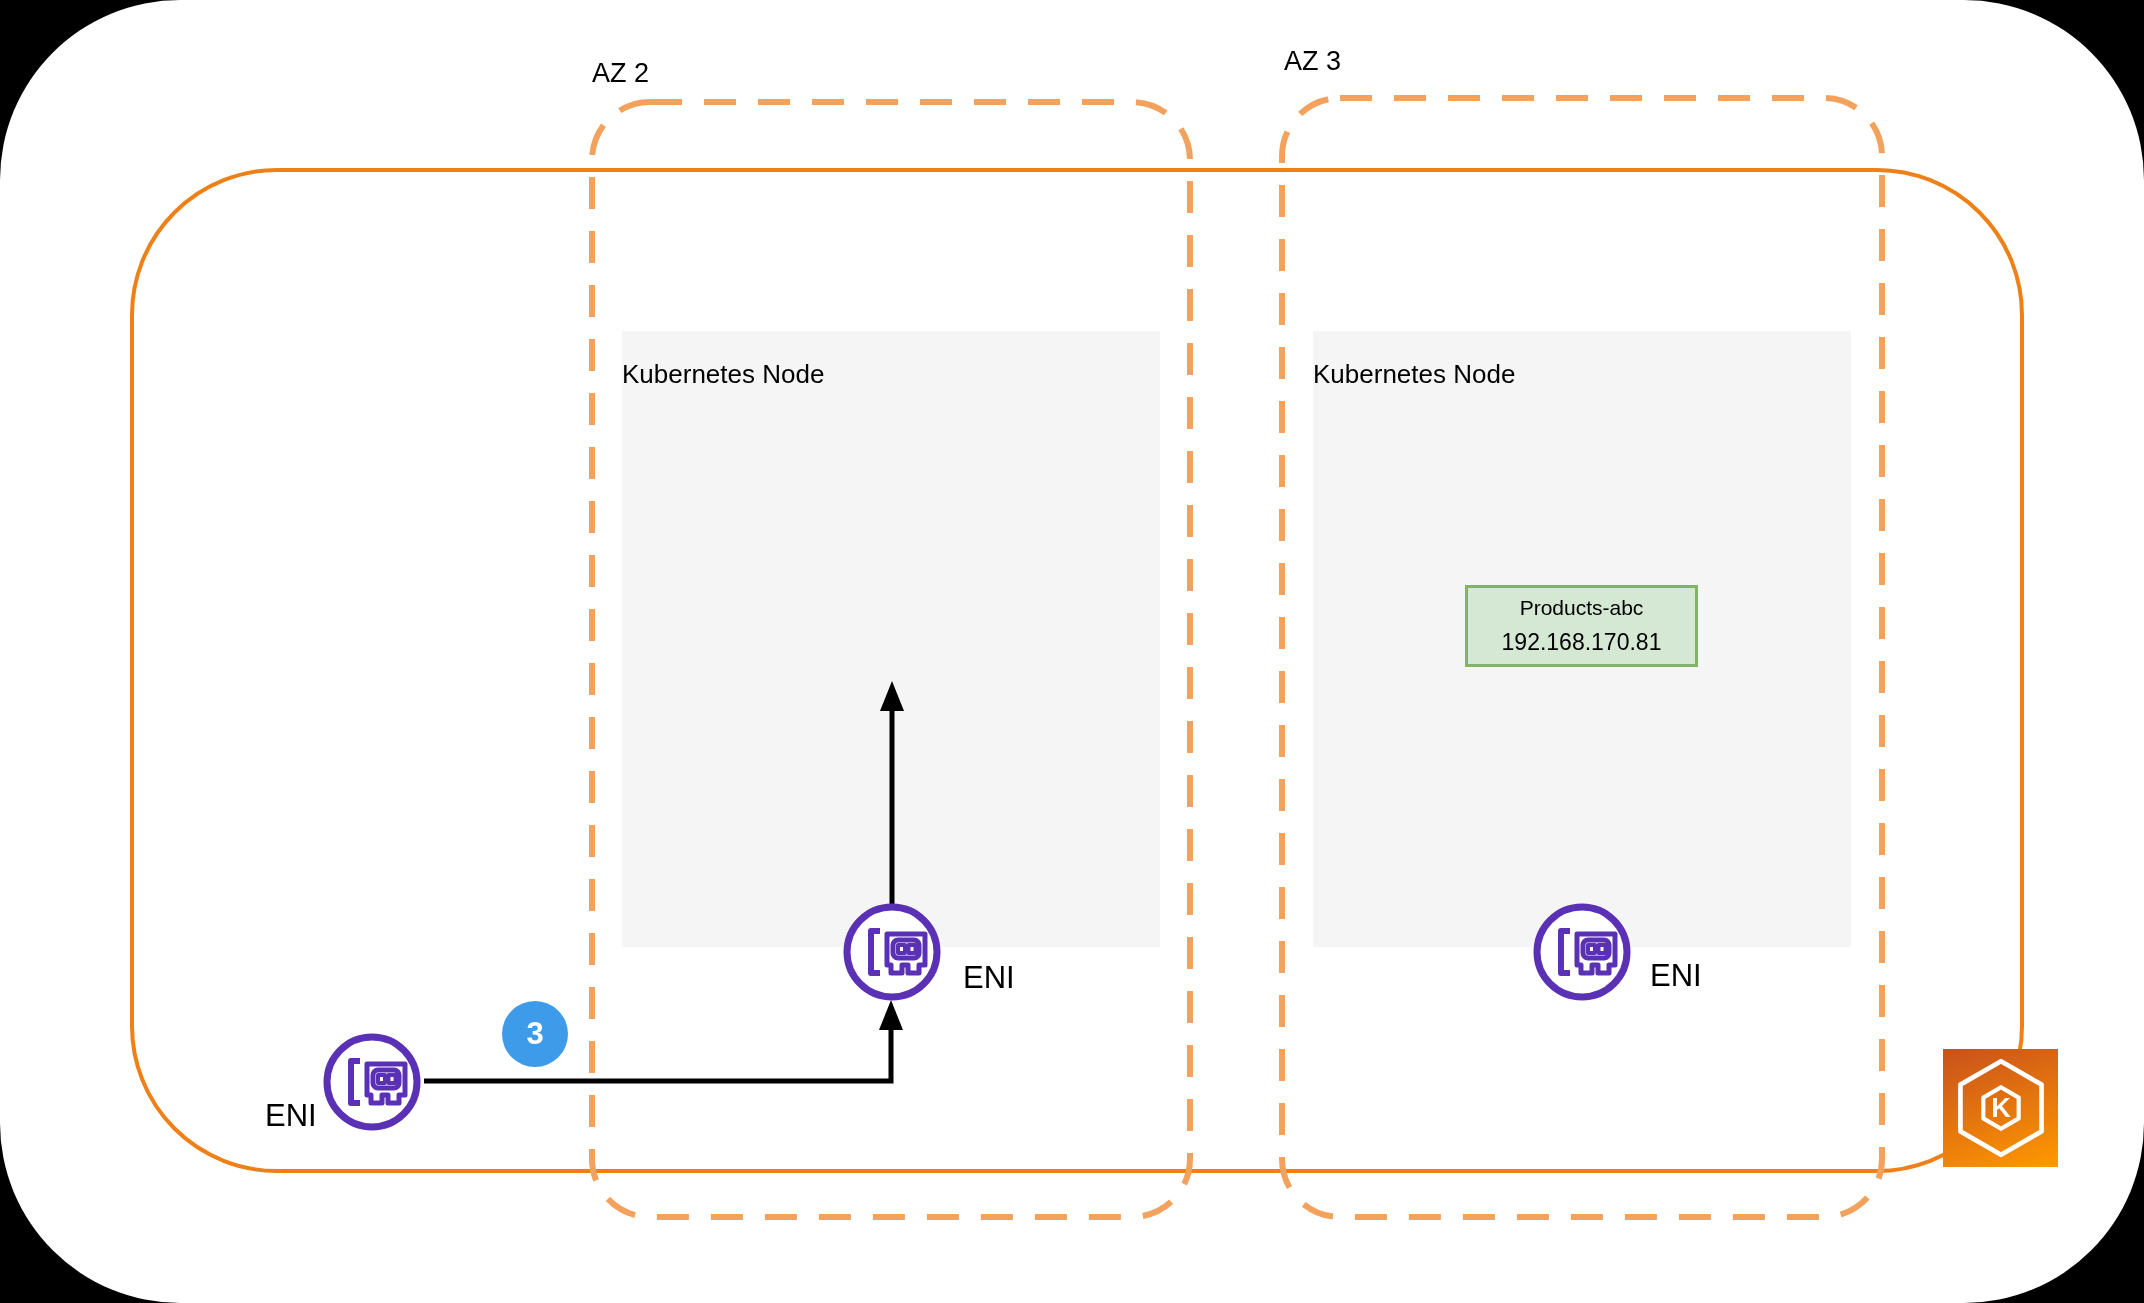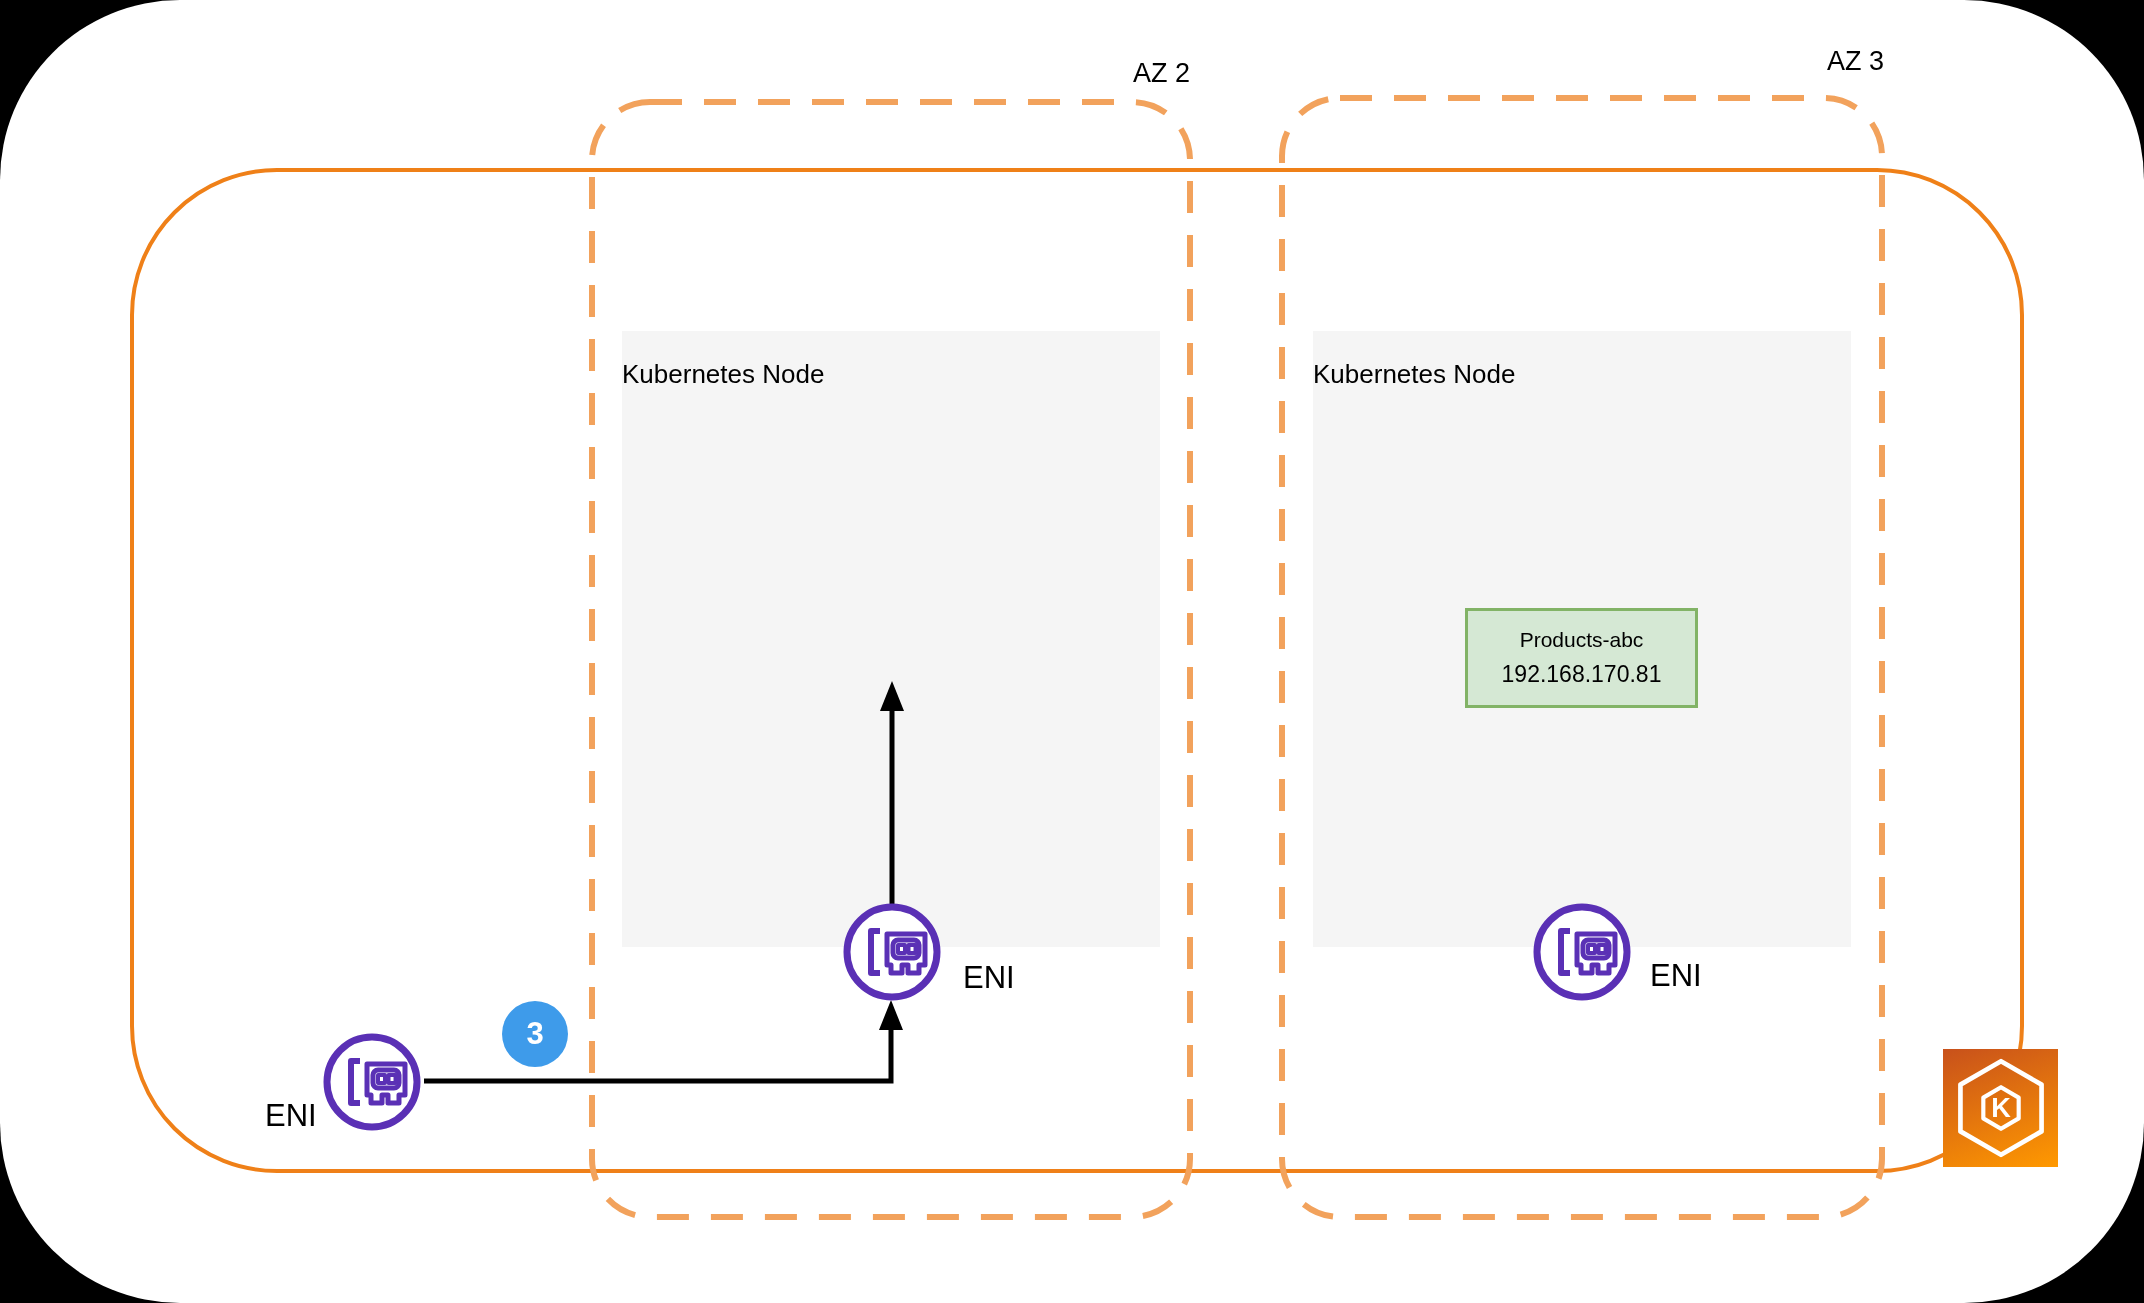--- a/index.html
+++ b/index.html
@@ -5,33 +5,33 @@
   html,body{margin:0;padding:0;background:#000;}
   *{box-sizing:border-box;}
   body{font-family:"Liberation Sans", sans-serif;}
   #canvas{position:relative;width:2144px;height:1303px;background:var(--background,#000);overflow:hidden;}
   #surface{position:absolute;inset:0;background:var(--surface,#fff);border-radius:180px;}
   .layer{position:absolute;inset:0;width:2144px;height:1303px;pointer-events:none;}
   
   .cluster-rect{fill:none;stroke:var(--cluster-orange);stroke-width:4;}
   .az-rect{fill:none;stroke:var(--az-dashed-orange);stroke-width:6;stroke-dasharray:32 22;}
   
-  .az-label{position:absolute;text-align:right;font-size:27px;color:var(--text-black);}
+  .az-label{position:absolute;text-align:left;font-size:27px;color:var(--text-black);}
   .az-label.az2{left:592px;top:58px;width:598px;}
   .az-label.az3{left:1284px;top:46px;width:600px;}
   
   .node-box{position:absolute;top:331px;height:616px;width:538px;background:var(--node-gray);}
   .node-box.n1{left:622px;}
   .node-box.n2{left:1313px;}
   .node-title{margin-top:28px;text-align:left;font-size:26px;color:var(--text-black);}
   
   .pod{position:absolute;background:var(--pod-green-fill);border:3px solid var(--pod-green-border);
        display:flex;flex-direction:column;align-items:center;justify-content:center;gap:9px;color:var(--text-black);}
   .pod.p1{left:777px;top:598px;width:231px;height:80px;}
-  .pod.p2{left:1465px;top:608px;width:233px;height:100px;}
+  .pod.p2{left:1465px;top:585px;width:233px;height:82px;}
   .pod-name{font-size:21px;}
   .pod-ip{font-size:23px;}
   
   .arrow-line{fill:none;stroke:var(--arrow-black);stroke-width:5;}
   .arrow-head{fill:var(--arrow-black);stroke:none;}
   
   .eni{position:absolute;width:104px;height:104px;}
   .eni.e-left{left:320px;top:1030px;}
   .eni.e-mid{left:840px;top:900px;}
   .eni.e-right{left:1530px;top:900px;}

